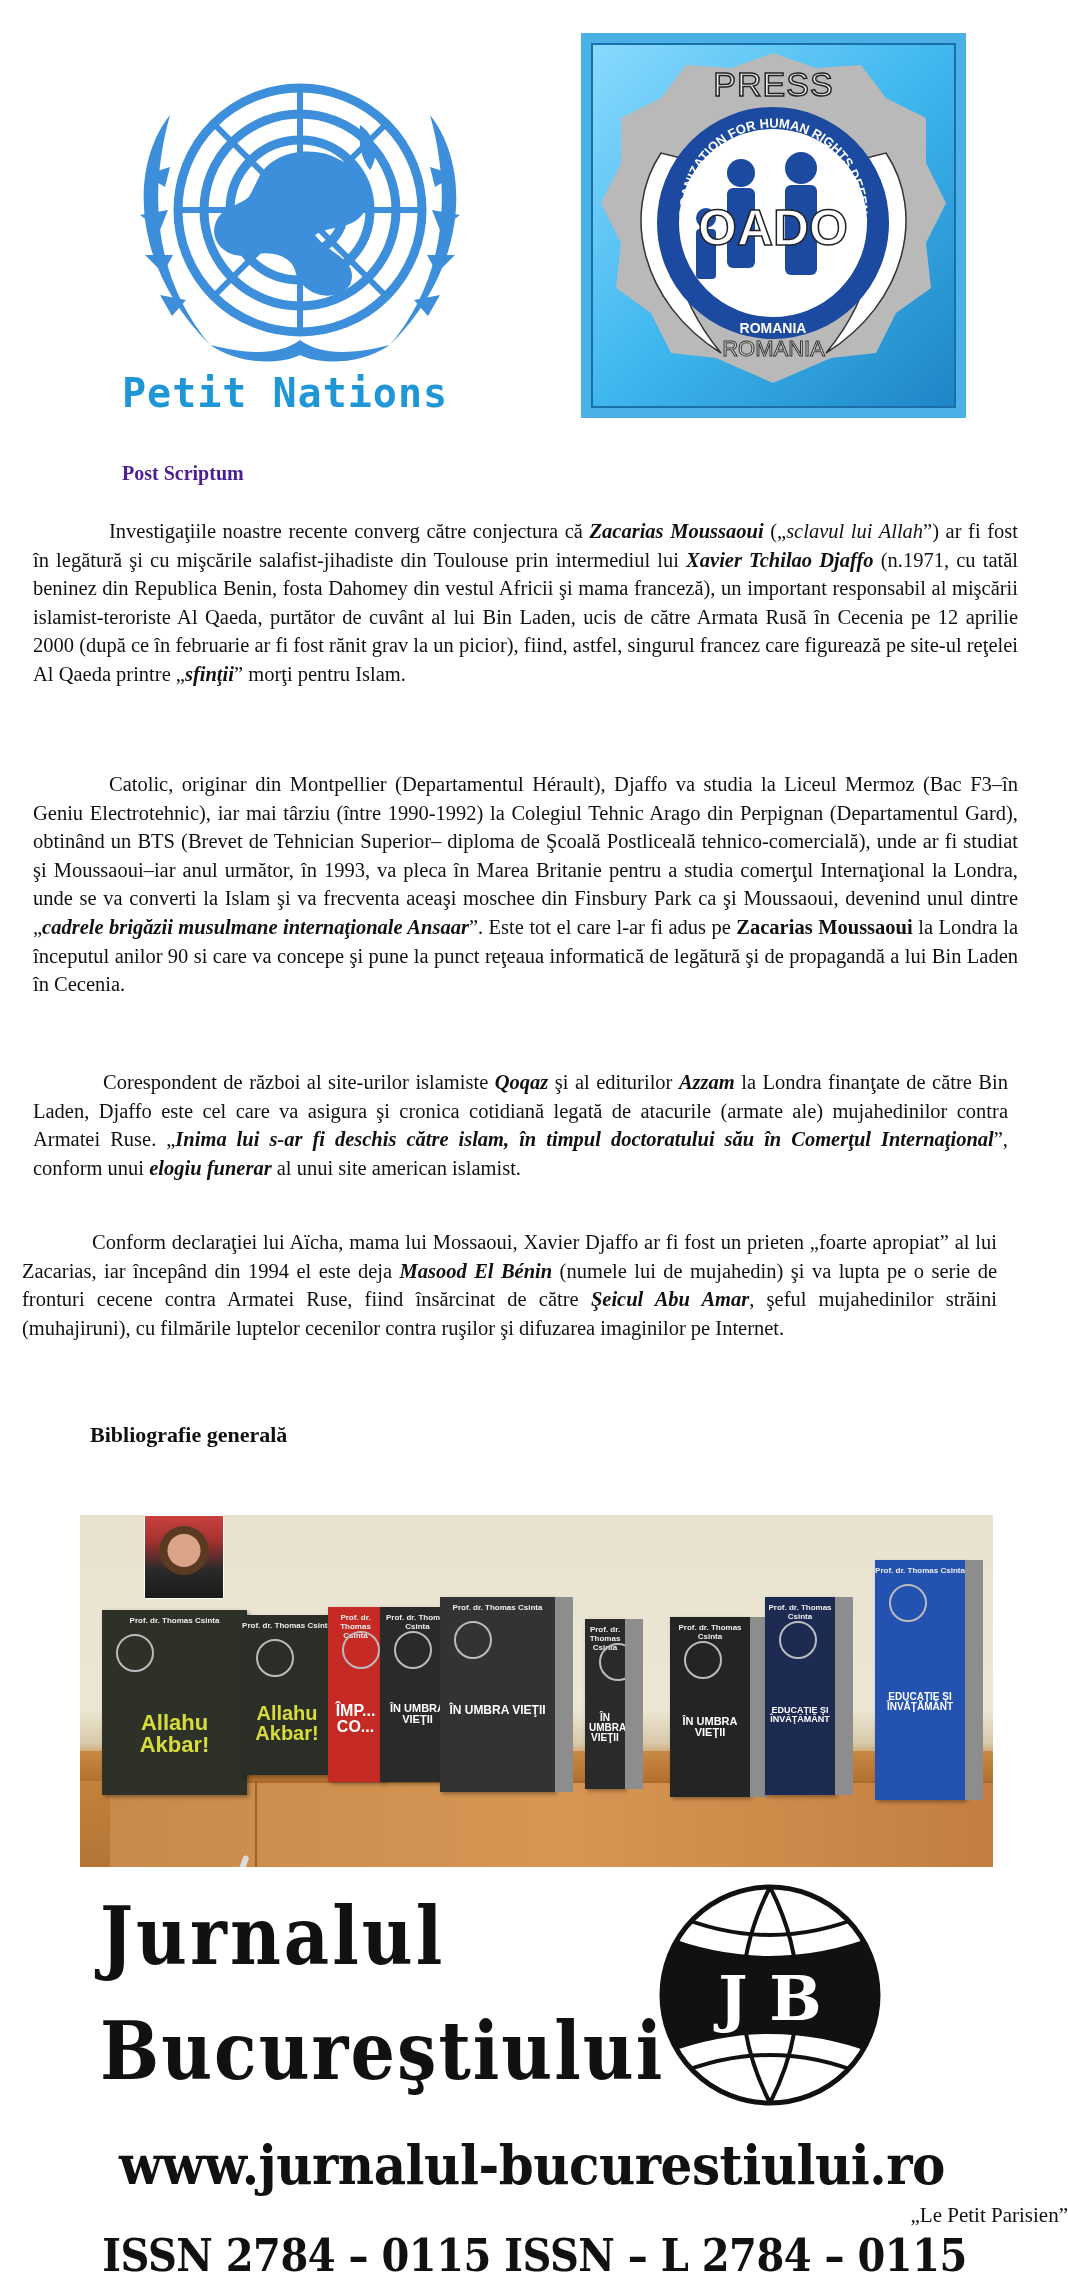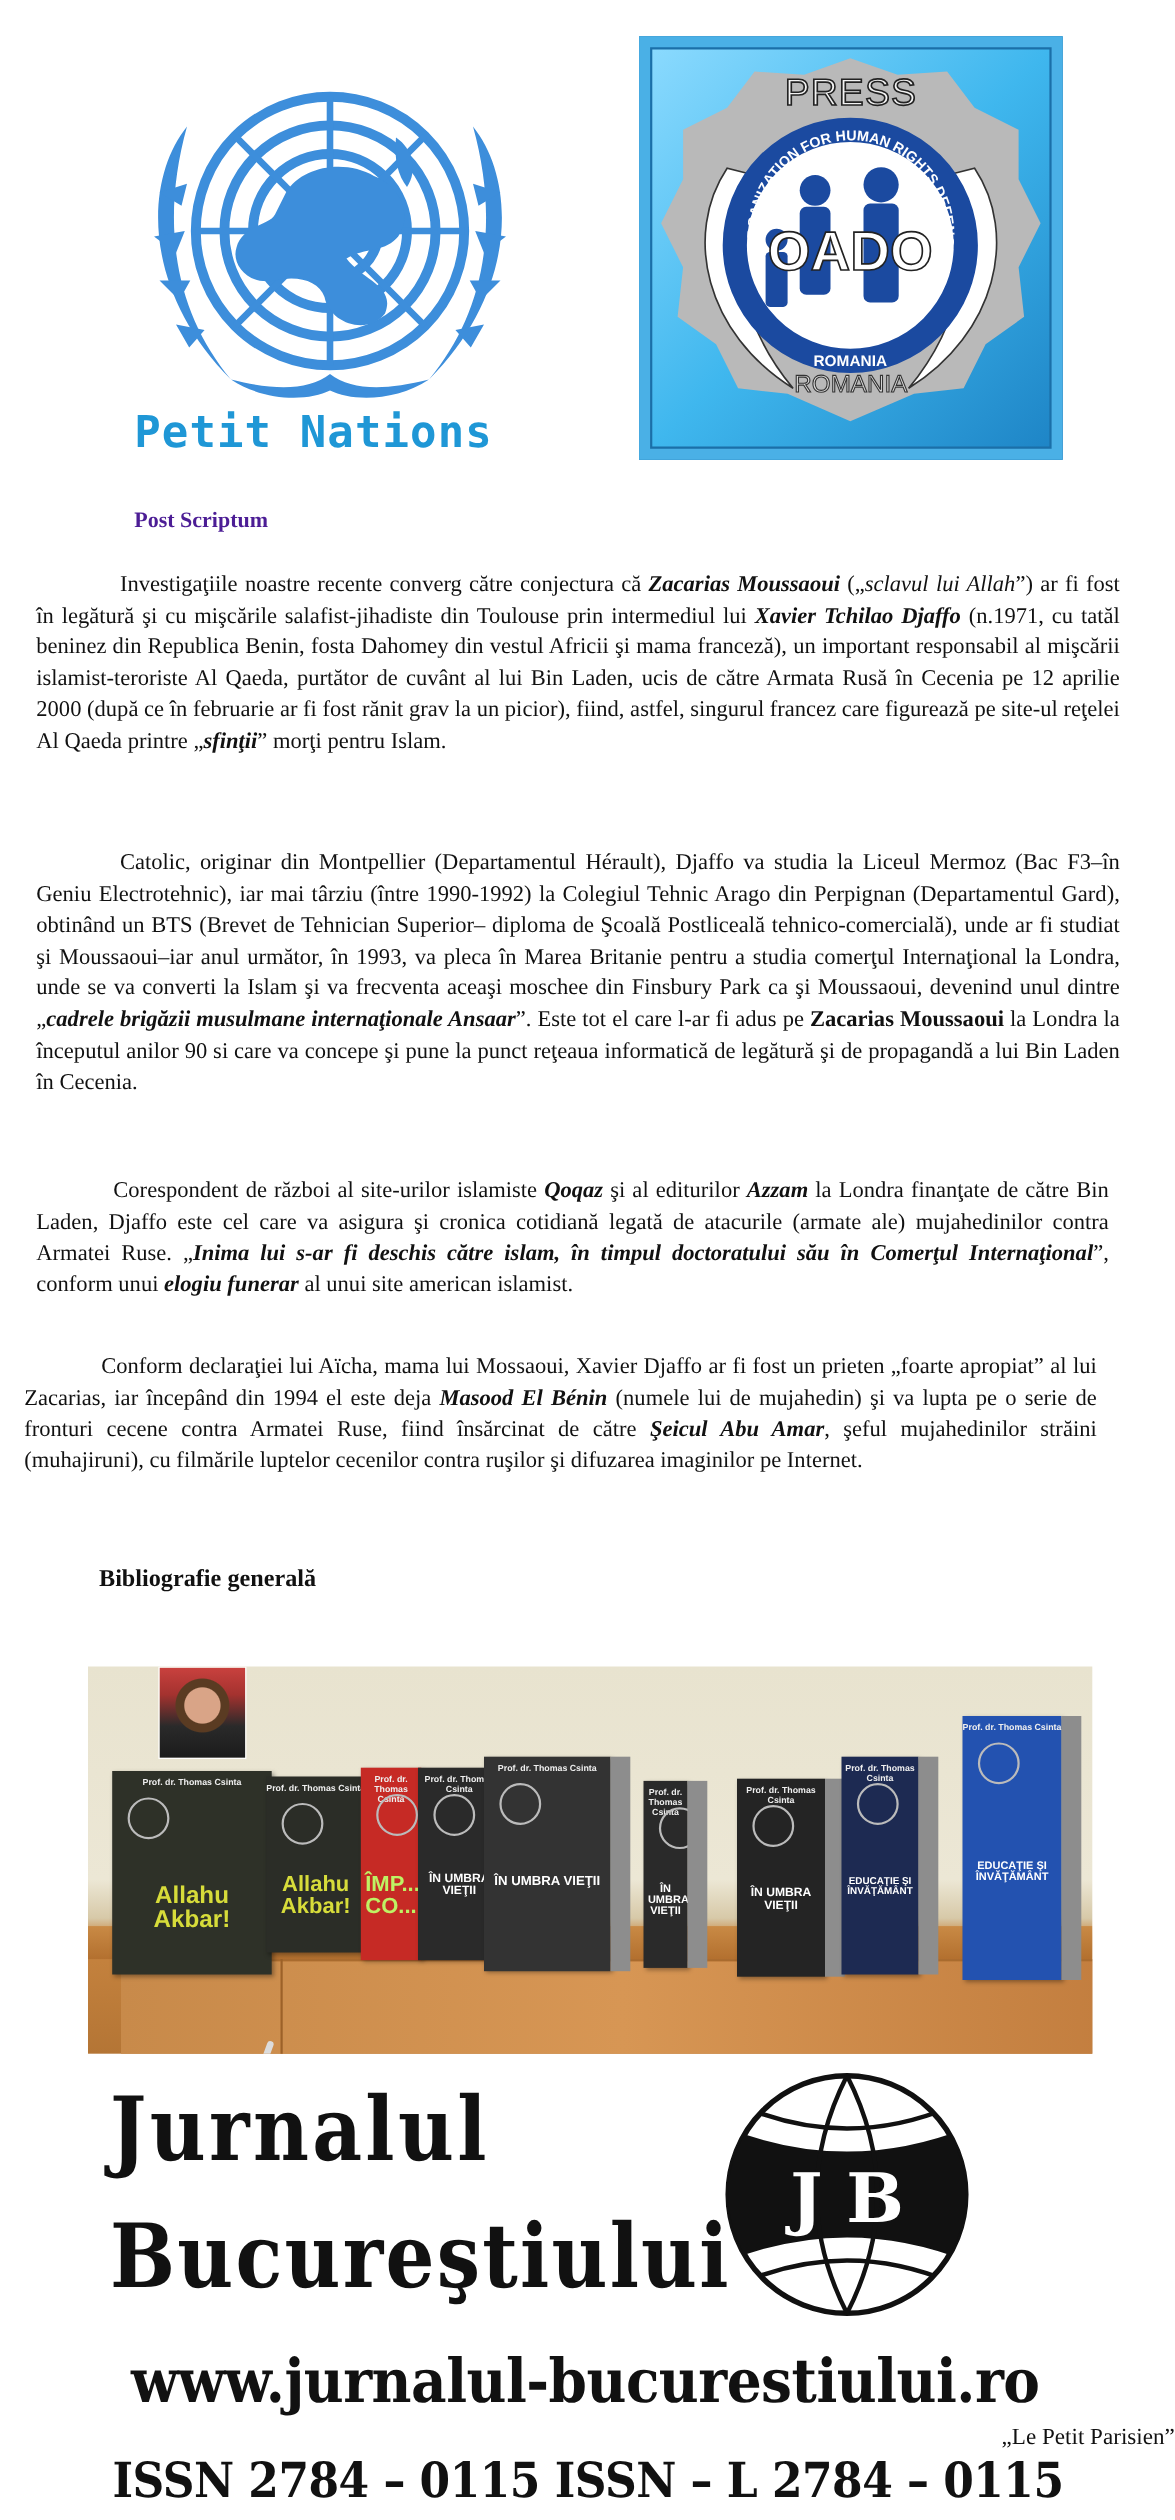--- a/index.html
+++ b/index.html
@@ -151,21 +151,21 @@
         <div class="btitle" style="color: rgb(215, 220, 58); font-size: 22px; top: 102px;">Allahu Akbar!</div>
       </div>
       <div class="book" style="left: 162px; top: 100px; width: 90px; height: 160px; background: rgb(43, 45, 39);">
         <div class="author">Prof. dr. Thomas Csinta</div>
         <div class="stamp"></div>
         <div class="btitle" style="color: rgb(215, 220, 58); font-size: 20px; top: 88px;">Allahu Akbar!</div>
       </div>
       <div class="book" style="left: 248px; top: 92px; width: 55px; height: 175px; background: rgb(198, 42, 37);">
         <div class="author">Prof. dr. Thomas Csinta</div>
         <div class="stamp"></div>
-        <div class="btitle" style="color: #bef264; font-size: 20px; top: 96px;">ÎMP... CO...</div>
+        <div class="btitle" style="color: #ffffff; font-size: 16px; top: 96px;">ÎMP... CO...</div>
       </div>
       <div class="book" style="left: 300px; top: 92px; width: 75px; height: 175px; background: rgb(42, 42, 42); overflow: visible;">
         <div class="author">Prof. dr. Thomas Csinta</div>
         <div class="stamp"></div>
         <div class="btitle" style="color: rgb(255, 255, 255); font-size: 11px; top: 96px;">ÎN UMBRA VIEŢII</div>
         <div class="spine-gray"></div>
       </div>
       <div class="book" style="left: 360px; top: 82px; width: 115px; height: 195px; background: rgb(51, 51, 51); overflow: visible;">
         <div class="author">Prof. dr. Thomas Csinta</div>
         <div class="stamp"></div>

